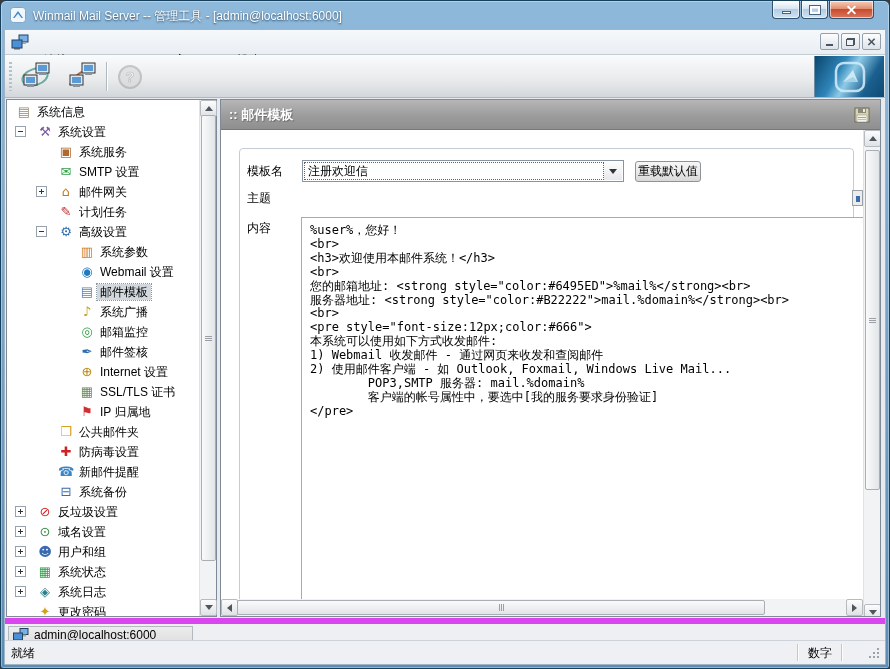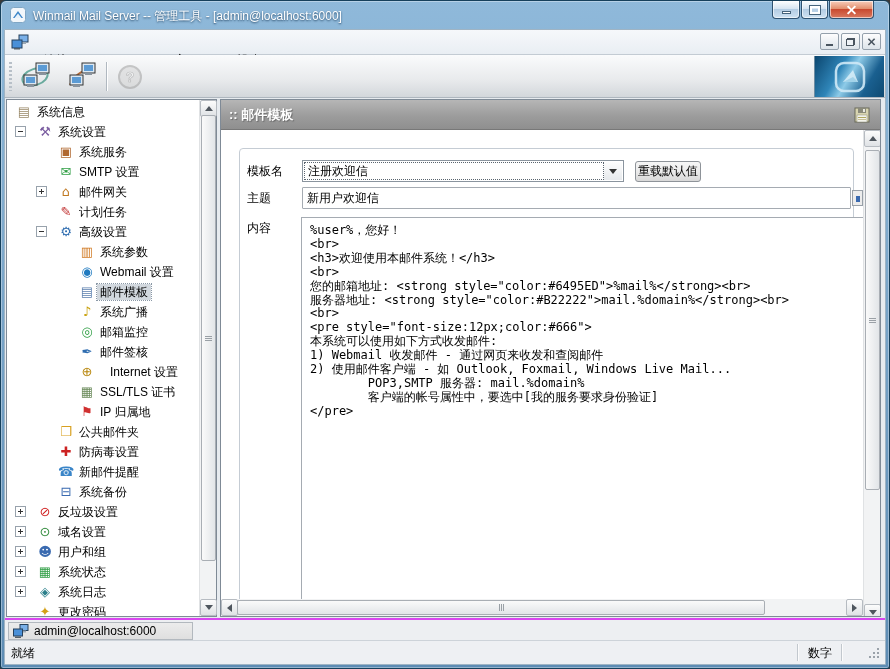--- a/index.html
+++ b/index.html
@@ -98,21 +98,21 @@
   .btn{position:absolute;left:414px;top:31px;width:66px;height:21px;border:1px solid #8e9399;border-radius:3px;
     background:linear-gradient(#f6f6f6,#ebebeb 50%,#d8d8d8);text-align:center;line-height:19px;}
   .txt{position:absolute;left:81px;top:57px;width:549px;height:22px;border:1px solid #a5abb2;border-radius:1px;
     padding:0 4px;font:12px "Liberation Sans","DejaVu Sans",sans-serif;}
   .minibtn{position:absolute;left:631px;top:60px;width:11px;height:16px;border:1px solid #98a0a8;
     background:#ececec;z-index:4;}
   .minibtn::after{content:"";position:absolute;left:3px;top:5px;width:4px;height:6px;background:#3a6ab0;}
   .area{position:absolute;left:80px;top:87px;width:660px;height:440px;border:1px solid #a5abb2;
     padding:6px 8px;font:12px/1.16 "DejaVu Sans Mono",monospace;color:#000;resize:none;overflow:hidden;white-space:pre-wrap;background:#fff;}
   
-  .connrow{height:22px;background:#edeff2;border-top:2px solid #d946ef;position:relative;}
+  .connrow{height:22px;background:#edeff2;border-top:6px solid #d946ef;position:relative;}
   .connbox{position:absolute;left:3px;top:2px;width:185px;height:18px;background:linear-gradient(#ececec,#dfdfdf);
     border:1px solid #b2b8be;display:flex;align-items:center;gap:5px;padding:0 4px;}
   .statusbar{height:24px;background:#eef0f3;border-top:1px solid #cdd3d9;position:relative;}
   .sb-ready{position:absolute;left:6px;top:4px;}
   .sb-sep{position:absolute;top:3px;bottom:3px;width:1px;background:#c2c8ce;box-shadow:1px 0 #fbfbfb;}
   .sb-num{position:absolute;left:796px;width:38px;top:4px;text-align:center;}
   .rgrip{position:absolute;right:4px;bottom:4px;width:12px;height:12px;}
   .rgrip::before{content:"";position:absolute;left:0;top:0;width:2px;height:2px;background:transparent;
     box-shadow:8px 0 #9aa2aa,4px 4px #9aa2aa,8px 4px #9aa2aa,0 8px #9aa2aa,4px 8px #9aa2aa,8px 8px #9aa2aa;}
 </style>
@@ -266,21 +266,21 @@
             <div class="trow">
               <span class="ticon" style="color: rgb(47, 158, 68); left: 71px;">◎</span>
               <span class="tlabel" style="left: 90px;">邮箱监控</span>
             </div>
             <div class="trow">
               <span class="ticon" style="color: rgb(47, 109, 176); left: 71px;">✒</span>
               <span class="tlabel" style="left: 90px;">邮件签核</span>
             </div>
             <div class="trow">
               <span class="ticon" style="color: rgb(184, 134, 11); left: 71px;">⊕</span>
-              <span class="tlabel" style="left: 90px; margin-left: 10px;">Internet 设置</span>
+              <span class="tlabel" style="left: 90px;">Internet 设置</span>
             </div>
             <div class="trow">
               <span class="ticon" style="color: rgb(106, 138, 90); left: 71px;">▦</span>
               <span class="tlabel" style="left: 90px;">SSL/TLS 证书</span>
             </div>
             <div class="trow">
               <span class="ticon" style="color: rgb(208, 48, 48); left: 71px;">⚑</span>
               <span class="tlabel" style="left: 90px;">IP 归属地</span>
             </div>
             <div class="trow">
@@ -360,21 +360,20 @@
           <span class="flabel" style="top:30px">模板名</span>
           <span class="combo">
             <span class="val">注册欢迎信</span>
             <span class="drop">
                 <i></i>
               </span>
           </span>
           <span class="btn">重载默认值</span>
 
           <span class="flabel" style="top:57px">主题</span>
-          <input class="txt" value="新用户欢迎信" style="">
           <span class="minibtn"></span>
 
           <span class="flabel" style="top:87px">内容</span>
           <textarea class="area" spellcheck="false" style="">%user%，您好！
 &lt;br&gt;
 &lt;h3&gt;欢迎使用本邮件系统！&lt;/h3&gt;
 &lt;br&gt;
 您的邮箱地址: &lt;strong style="color:#6495ED"&gt;%mail%&lt;/strong&gt;&lt;br&gt;
 服务器地址: &lt;strong style="color:#B22222"&gt;mail.%domain%&lt;/strong&gt;&lt;br&gt;
 &lt;br&gt;

